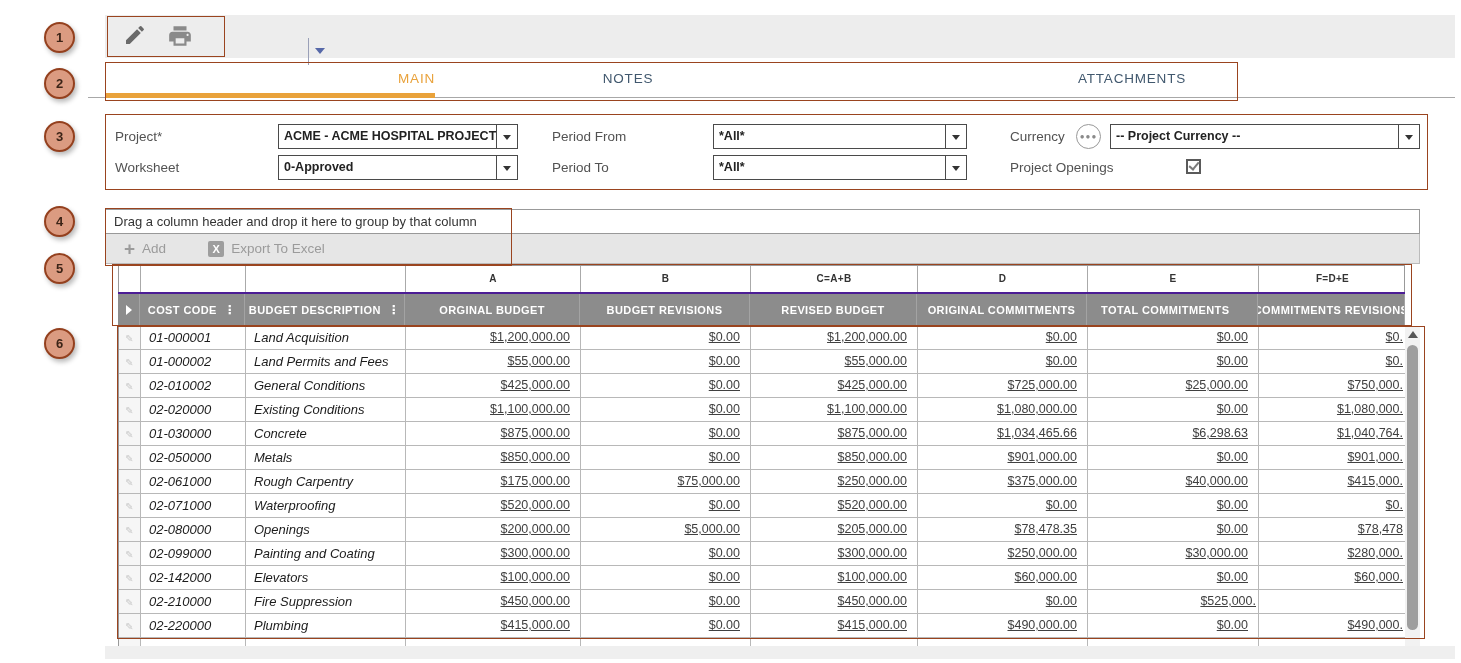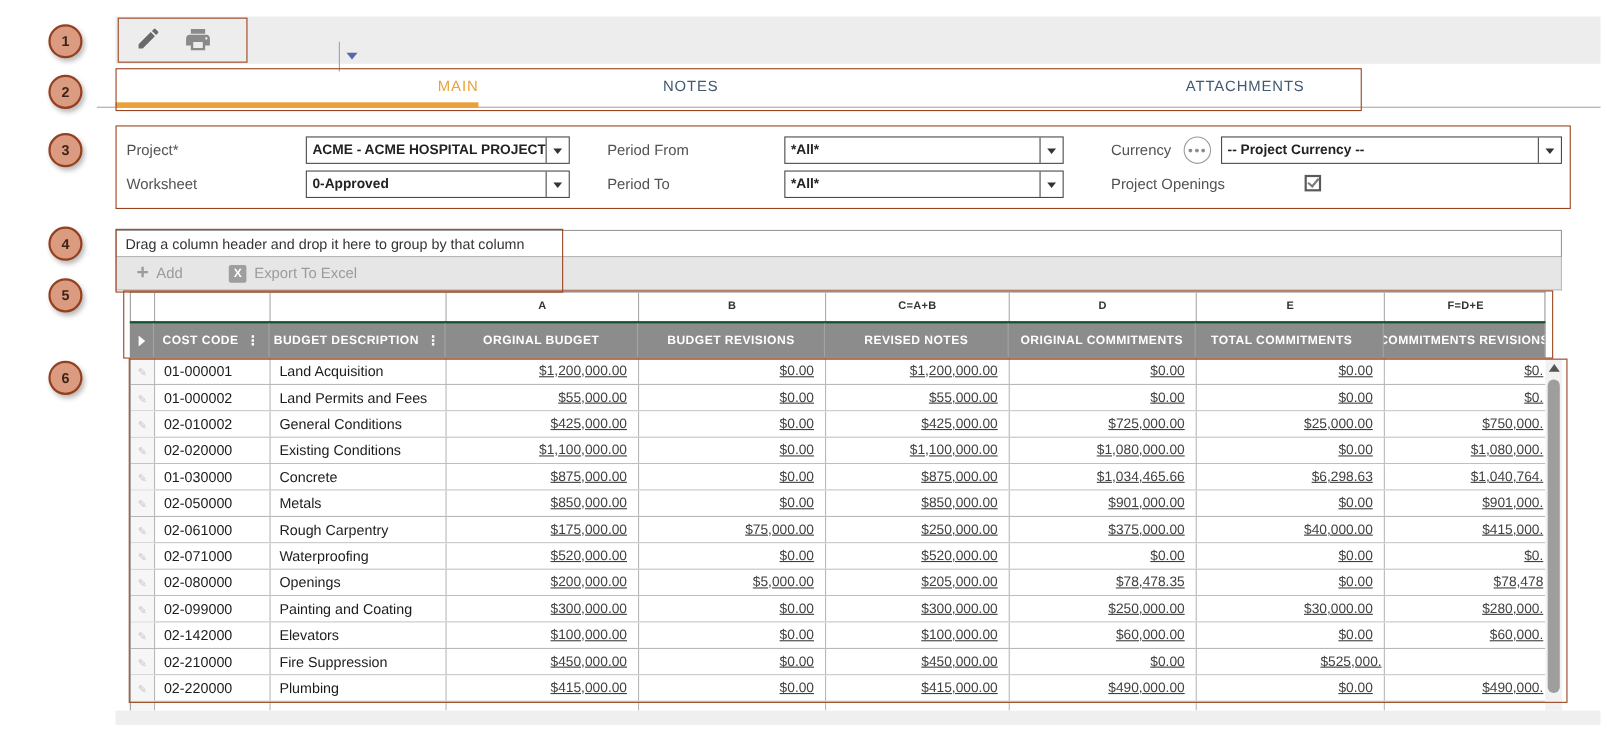--- a/index.html
+++ b/index.html
@@ -56,37 +56,37 @@
   .excel-glyph { width:16px; height:16px; background:#9e9e9e; border-radius:2px; color:#fff;
     font-size:11px; font-weight:bold; display:flex; align-items:center; justify-content:center; }
   
   .gridcols { display:grid; grid-template-columns:22px 105px 160px 175px 170px 167px 170px 171px 147px; }
   .letters { position:absolute; left:118px; top:265px; width:1287px; height:27px; background:#fff;
     border:1px solid #999; border-bottom:none; }
   .letters .lcell { border-right:1px solid #aaa; font-size:10px; font-weight:bold; color:#333;
     text-align:center; line-height:25px; letter-spacing:.3px; }
   .letters .lcell:last-child { border-right:none; }
   .thead { position:absolute; left:118px; top:292px; width:1287px; height:33px; background:#8C8C8C;
-    border-top:2px solid #14532d; }
+    border-top:2px solid #4c1d95; }
   .thead .hcell { border-right:1px solid #a3a3a3; color:#fff; font-size:11px; font-weight:bold;
     letter-spacing:.4px; display:flex; align-items:center; justify-content:center;
     white-space:nowrap; overflow:hidden; cursor:pointer; }
   .thead .hcell.clip { justify-content:flex-start; padding-left:14px; }
   .hmenu { font-family:"DejaVu Sans", sans-serif; color:#fff; font-size:12px; margin-left:7px;
     font-weight:bold; cursor:pointer; }
   .harrow { width:0; height:0; border-top:5px solid transparent; border-bottom:5px solid transparent;
     border-left:6px solid #fff; margin:0 auto; }
   .tbody { position:absolute; left:118px; top:326px; width:1287px; height:320px; overflow:hidden;
     border-left:1px solid #999; background:#fff; }
   .trow { height:24px; border-bottom:1px solid #b8b8b8; background:#fff; }
   .cell { border-right:1px solid #b8b8b8; font-size:13px; color:#1c1c1c; line-height:23px;
     white-space:nowrap; overflow:hidden; }
   .cell.handle { background:#f6f6f6; text-align:center; }
   .pencil-sm { font-family:"DejaVu Sans", sans-serif; color:#c9c9c9; font-size:10px; }
-  .cell.text { padding-left:8px; }
+  .cell.text { padding-left:8px;font-style:italic; }
   .cell.money { text-align:right; padding-right:10px; font-size:12.5px; color:#404040;
     text-decoration:underline; cursor:pointer; }
   .cell.money.last { padding-right:2px; }
   
   .vscroll { position:absolute; left:1405px; top:326px; width:15px; height:320px; background:#f2f2f2; }
   .vscroll-up { position:absolute; left:0; top:0; width:15px; height:16px; display:flex;
     align-items:center; justify-content:center; cursor:pointer; }
   .vscroll-up::after { content:""; width:0; height:0; border:5px solid transparent;
     border-bottom:7px solid #555; margin-top:-5px; }
   .vscroll-thumb { position:absolute; left:2px; top:19px; width:11px; height:285px;
@@ -192,21 +192,21 @@
     <div class="hcell">
       <span>COST CODE</span>
       <span class="hmenu">⋮</span>
     </div>
     <div class="hcell">
       <span>BUDGET DESCRIPTION</span>
       <span class="hmenu">⋮</span>
     </div>
     <div class="hcell">ORGINAL BUDGET</div>
     <div class="hcell">BUDGET REVISIONS</div>
-    <div class="hcell">REVISED NOTES</div>
+    <div class="hcell">REVISED BUDGET</div>
     <div class="hcell">ORIGINAL COMMITMENTS</div>
     <div class="hcell clip">TOTAL COMMITMENTS</div>
     <div class="hcell">COMMITMENTS REVISIONS</div>
   </div>
 
   <div class="tbody">
   <div class="trow gridcols">
     <div class="cell handle"><span class="pencil-sm">✎</span></div>
     <div class="cell text">01-000001</div>
     <div class="cell text">Land Acquisition</div>

